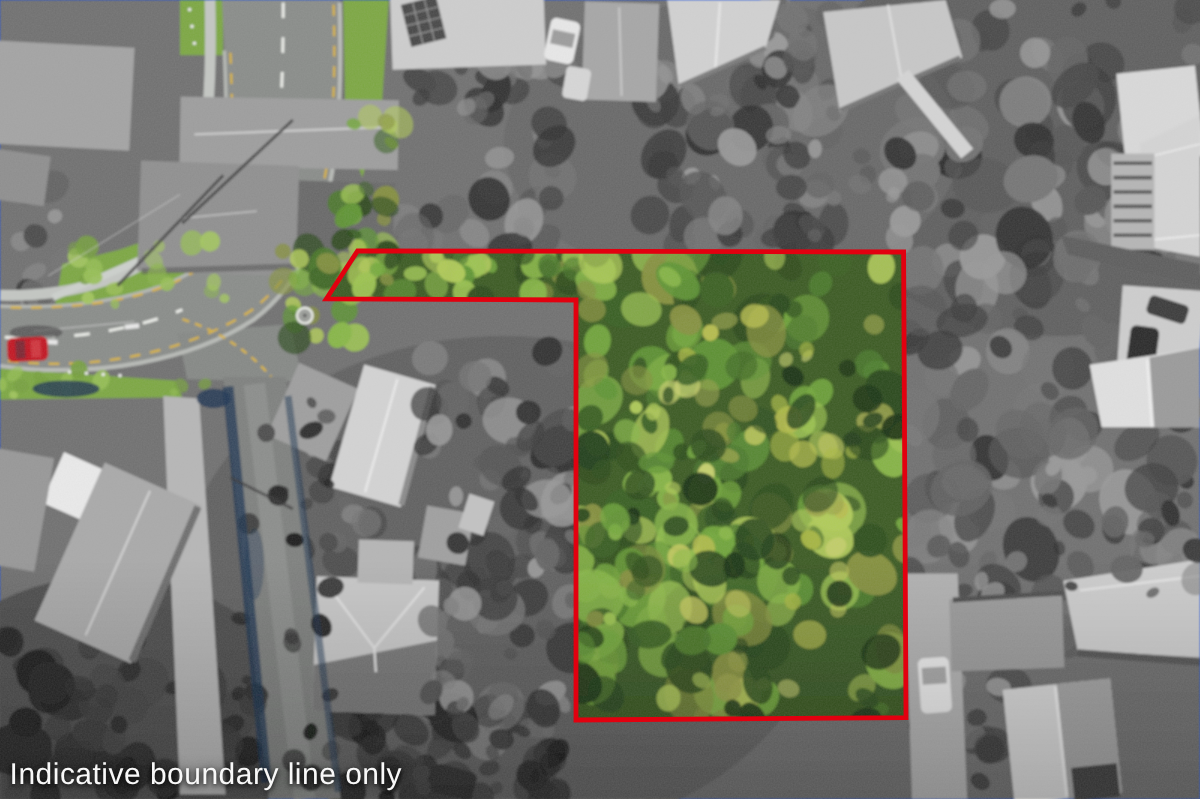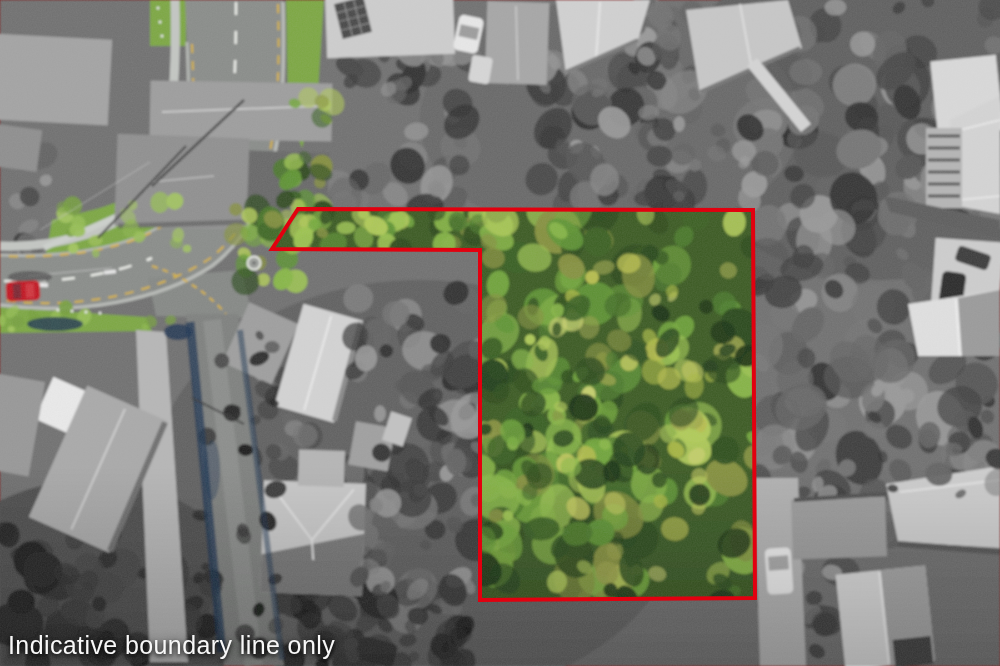--- a/index.html
+++ b/index.html
@@ -1,18 +1,18 @@
 <!DOCTYPE html>
 <html><head>
 <meta charset="utf-8">
 <style>
   html,body{margin:0;padding:0;background:#111;}
   .stage{
     position:relative;width:1000px;height:666px;overflow:hidden;
-    background:#7f1d1d;font-family:"Liberation Sans",sans-serif;
+    background:#1d4ed8;font-family:"Liberation Sans",sans-serif;
   }
   .stage svg{position:absolute;left:0;top:0;display:block;}
   .caption{
     position:absolute;left:8px;top:632px;
     font-size:25px;line-height:1.1;color:#f8f8f8;letter-spacing:.4px;
     text-shadow:0 2px 4px rgba(0,0,0,.85),0 0 10px rgba(0,0,0,.5);
     user-select:none;white-space:nowrap;
   }
 </style>
 </head>

